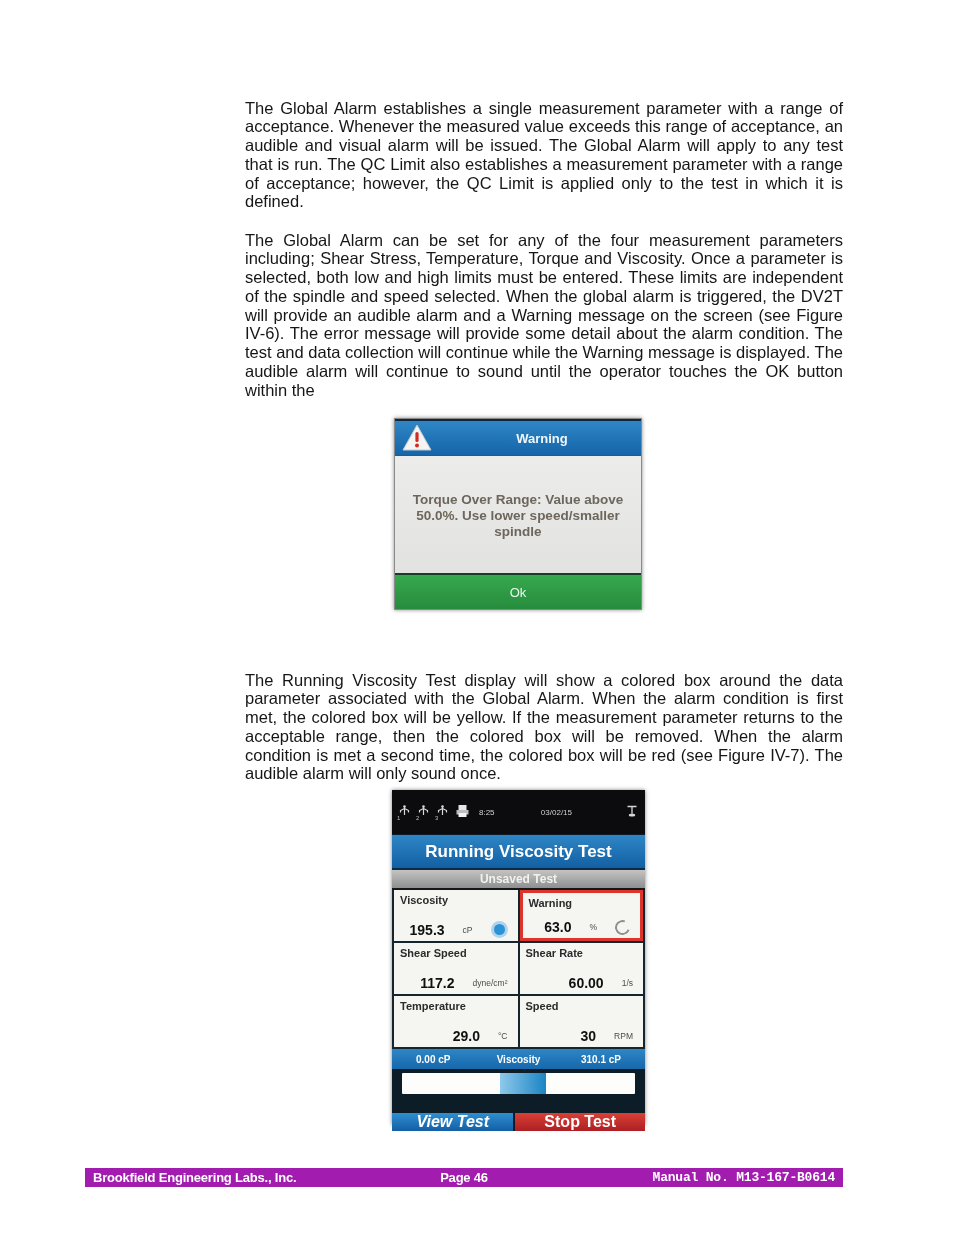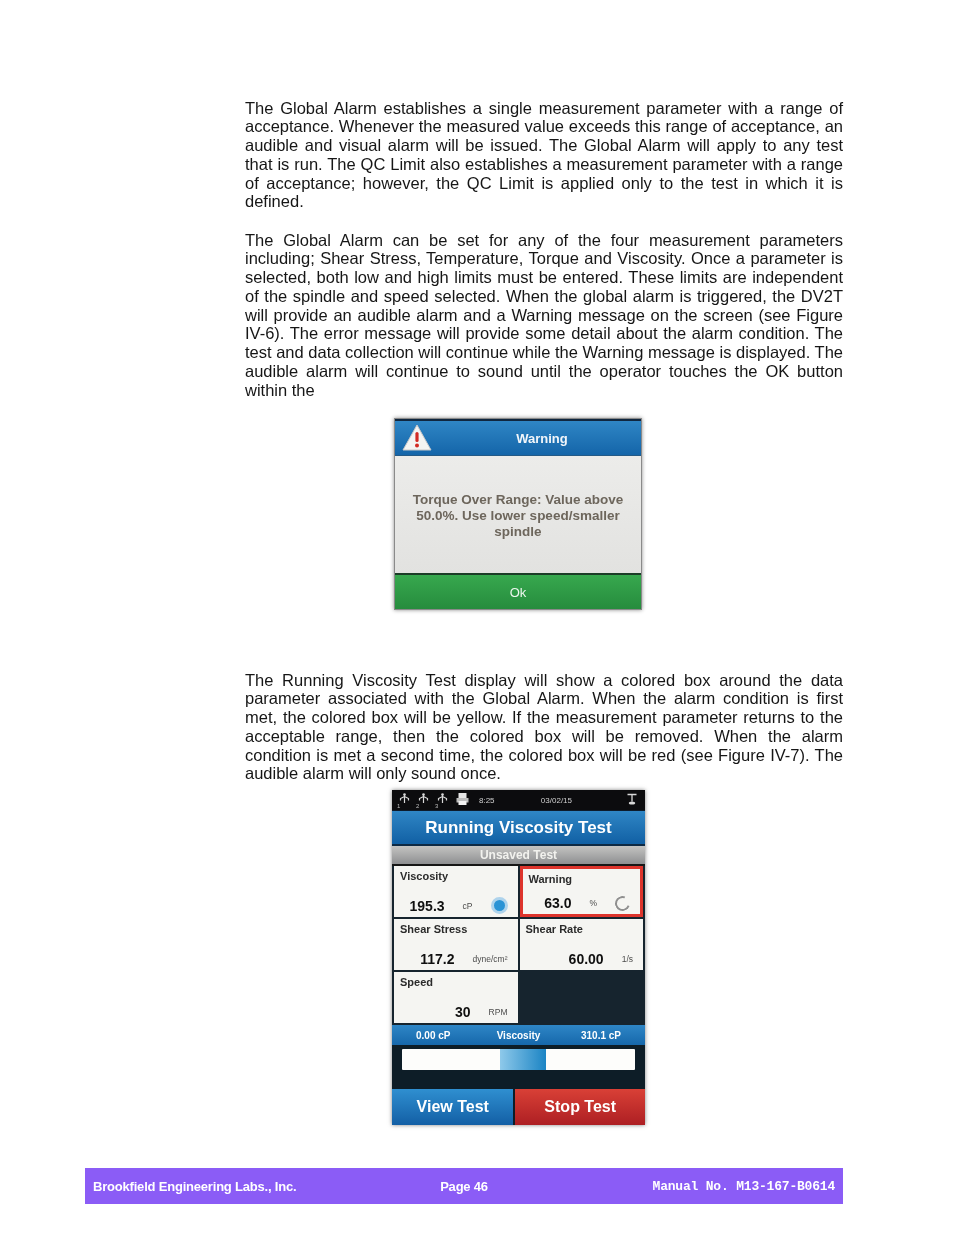--- a/index.html
+++ b/index.html
@@ -56,21 +56,21 @@
   
   .device{
     position:absolute;left:392px;top:790px;width:253px;height:335px;
     display:flex;flex-direction:column;
     box-shadow:0 0 4px rgba(0,0,0,.5);
     font-family:"Liberation Sans",sans-serif;
     background:#0d1d27;
   }
   .statusbar{
     height:20px;flex:0 0 20px;background:#0c0c0e;
-    display:flex;align-items:center;gap:5px;padding:0 6px;
+    display:flex;align-items:center;gap:5px;padding:12px 6px;
     color:#cfcfcf;font-size:8px;
   }
   .usb{position:relative;width:14px;height:14px;}
   .usb .num{position:absolute;left:-1px;bottom:-2px;font-size:6px;color:#bdbdbd;}
   .sb-time{margin-left:4px;}
   .sb-date{margin-left:auto;margin-right:48px;text-align:center;}
   .titlebar{
     height:33px;flex:0 0 33px;
     background:linear-gradient(#2f86c5,#1160a4);
     border-top:1px solid #0d1b2a;border-bottom:2px solid #0e2a44;
@@ -122,27 +122,27 @@
   .track{position:relative;height:21px;background:#fdfdfb;border-radius:1px;}
   .segment{
     position:absolute;top:0;bottom:0;
     background:linear-gradient(90deg,#8ec9ea,#1b84c4);
   }
   .btnrow{flex:1;display:flex;gap:2px;background:#0d1d27;padding-top:2px;}
   .dev-btn{
     display:flex;align-items:center;justify-content:center;
     color:#ffffff;font-size:16px;font-weight:bold;cursor:pointer;
   }
-  .btn-view{flex:0 0 48%;background:linear-gradient(#2f8fd0,#135fa5);}
+  .btn-view{flex:0 0 48%;background:linear-gradient(#2f8fd0,#135fa5);font-style:italic;}
   .btn-stop{flex:1;background:linear-gradient(#d94036,#ad1f23);}
 
   
   .pfooter{
-    position:absolute;left:85px;top:1168px;width:758px;height:36px;
-    background:#8b5cf6;display:flex;align-items:center;
+    position:absolute;left:85px;top:1168px;width:758px;height:19px;
+    background:#a21caf;display:flex;align-items:center;
     color:#ffffff;font-size:13px;font-weight:bold;letter-spacing:-0.2px;
   }
   .pfooter .fl{padding-left:8px;}
   .pfooter .fc{position:absolute;left:0;right:0;text-align:center;}
   .pfooter .fr{margin-left:auto;padding-right:8px;position:relative;font-family:Liberation Mono, monospace;}
 </style>
 </head>
 <body>
 
 <div class="page">
@@ -226,31 +226,38 @@
       </div>
       <div class="cell alarm">
         <span class="lbl">Warning</span>
         <span class="valrow">
           <span class="val">63.0</span>
           <span class="unit">%</span>
           <span class="arc"></span>
         </span>
       </div>
       <div class="cell">
-        <span class="lbl">Shear Stress</span>
+        <span class="lbl">Shear Speed</span>
         <span class="valrow">
           <span class="val">117.2</span>
           <span class="unit">dyne/cm²</span>
         </span>
       </div>
       <div class="cell">
         <span class="lbl">Shear Rate</span>
         <span class="valrow">
           <span class="val">60.00</span>
           <span class="unit">1/s</span>
+        </span>
+      </div>
+      <div class="cell">
+        <span class="lbl">Temperature</span>
+        <span class="valrow">
+          <span class="val">29.0</span>
+          <span class="unit">°C</span>
         </span>
       </div>
       <div class="cell">
         <span class="lbl">Speed</span>
         <span class="valrow">
           <span class="val">30</span>
           <span class="unit">RPM</span>
         </span>
       </div>
     </div>

